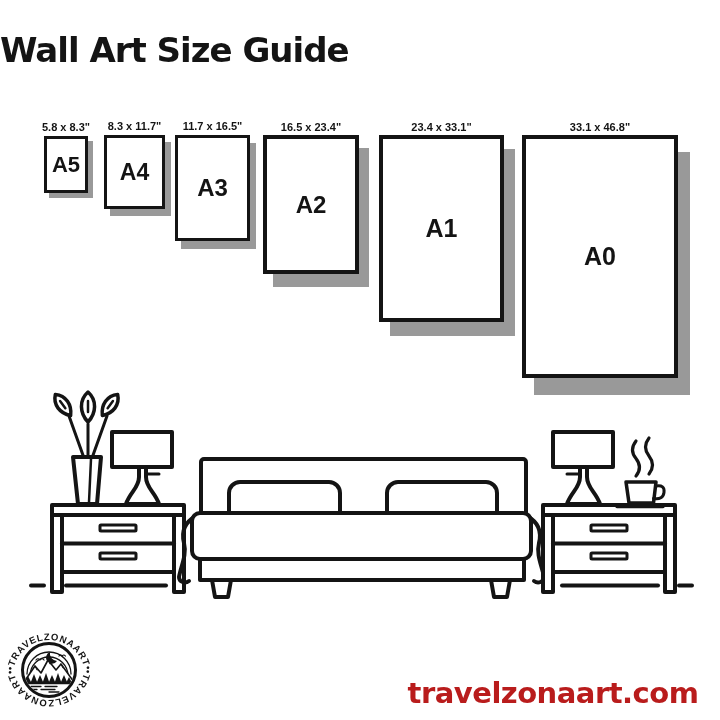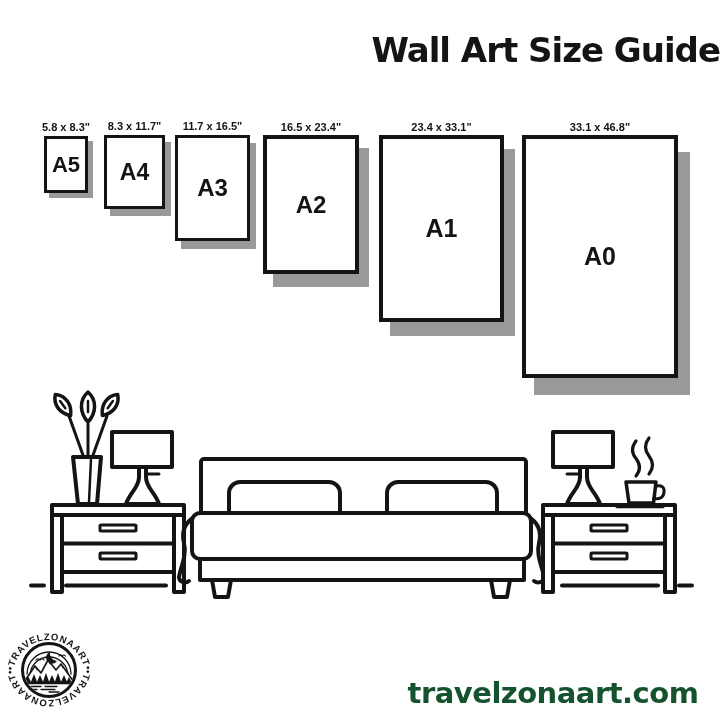--- a/index.html
+++ b/index.html
@@ -3,21 +3,21 @@
 <meta charset="utf-8">
 <style>
   html,body{margin:0;padding:0;}
   body{
     width:720px;height:720px;position:relative;overflow:hidden;
     background:#ffffff;
     font-family:"Liberation Sans",sans-serif;
     color:#141414;
   }
   .title{
-    position:absolute;top:30px;left:0;right:0;text-align:right;
+    position:absolute;top:30px;left:0;right:0;text-align:left;
     font-family:"DejaVu Sans",sans-serif;font-weight:bold;
     font-size:34px;letter-spacing:-1px;color:#141414;
   }
   .paper{
     position:absolute;background:#ffffff;border:3px solid #141414;
     box-sizing:border-box;display:flex;align-items:center;justify-content:center;
     font-weight:bold;color:#141414;
   }
   .paper .cap{
     position:absolute;top:-18px;left:50%;transform:translateX(-50%);
@@ -27,21 +27,21 @@
   .a4{left:104px;top:135px;width:61px;height:74px;box-shadow:6px 7px 0 #999999;font-size:23px;}
   .a3{left:175px;top:135px;width:75px;height:106px;border-width:3.5px;box-shadow:6px 8px 0 #999999;font-size:24px;}
   .a2{left:263px;top:135px;width:96px;height:139px;border-width:4px;box-shadow:10px 13px 0 #999999;font-size:24px;}
   .a1{left:379px;top:135px;width:125px;height:187px;border-width:4px;box-shadow:11px 14px 0 #999999;font-size:25px;}
   .a0{left:522px;top:135px;width:156px;height:243px;border-width:4px;box-shadow:12px 17px 0 #999999;font-size:25px;}
   .scene{position:absolute;left:0;top:385px;width:720px;height:225px;}
   .logo{position:absolute;left:2px;top:620px;width:94px;height:96px;}
   .site{
     position:absolute;top:676px;left:553px;transform:translateX(-50%);
     font-family:"DejaVu Sans",sans-serif;font-weight:bold;
-    font-size:29px;letter-spacing:-0.5px;white-space:nowrap;color:#14532d;
+    font-size:29px;letter-spacing:-0.5px;white-space:nowrap;color:#b91c1c;
   }
 </style>
 </head>
 <body>
 
 <div class="title">Wall Art Size Guide</div>
 
 <div class="paper a5">
   <span class="cap">5.8 x 8.3"</span>
   <span>A5</span>

